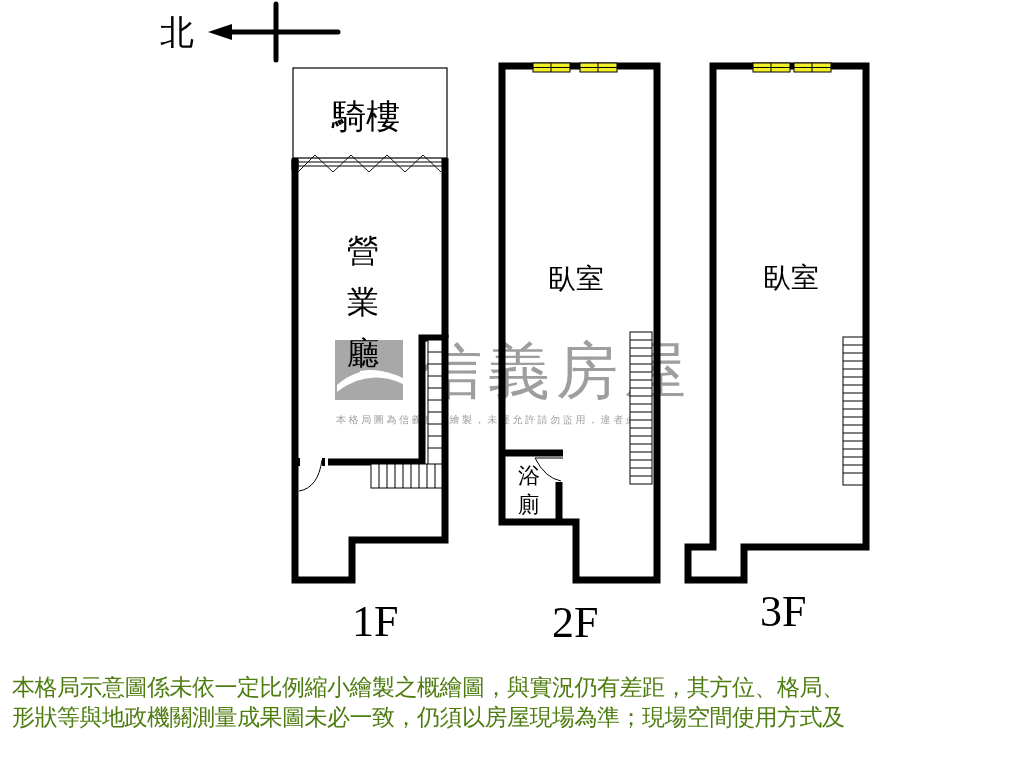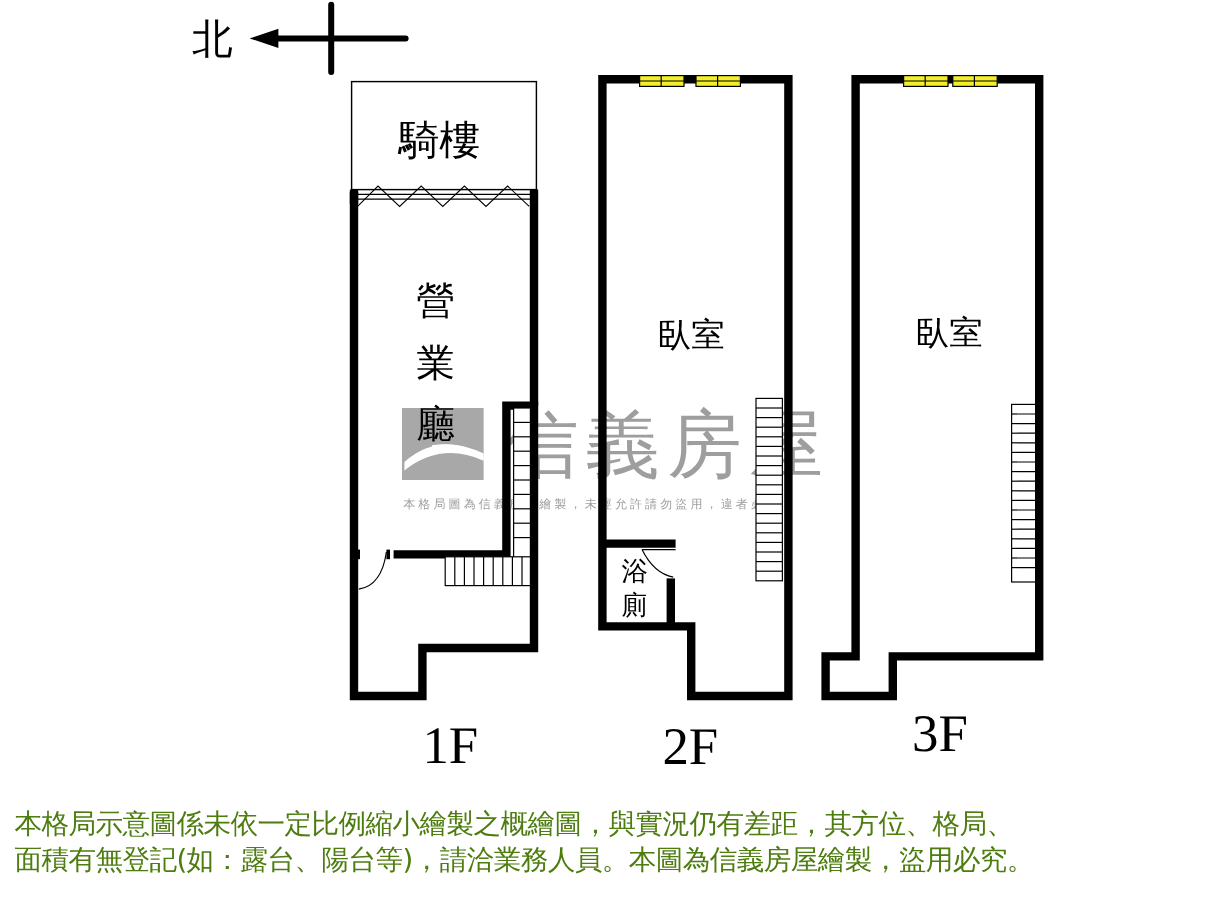--- a/index.html
+++ b/index.html
@@ -162,14 +162,14 @@
         <line x1="843" y1="465" x2="863" y2="465"></line>
       <line x1="843" y1="473" x2="863" y2="473"></line>
     </g>
     <text class="lbl" x="763" y="287" font-size="28">臥室</text>
     <text class="fl" x="760" y="626" font-size="44">3F</text>
   </g>
 </svg>
 
 <div id="disclaimer">
   <div>本格局示意圖係未依一定比例縮小繪製之概繪圖，與實況仍有差距，其方位、格局、</div>
-  <div>面積有無登記(如：露台、陽台等)，請洽業務人員。本圖為信義房屋繪製，盜用必究。</div>
+  <div>形狀等與地政機關測量成果圖未必一致，仍須以房屋現場為準；現場空間使用方式及</div>
 </div>
 
 </body></html>

